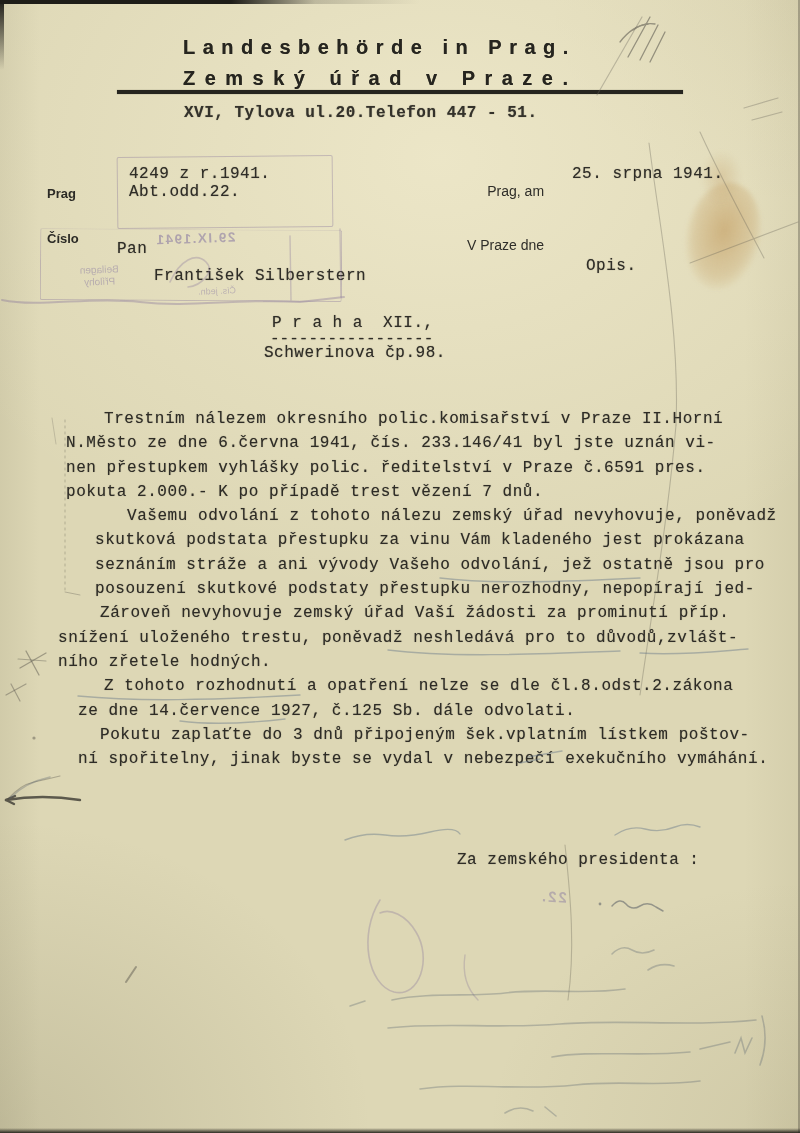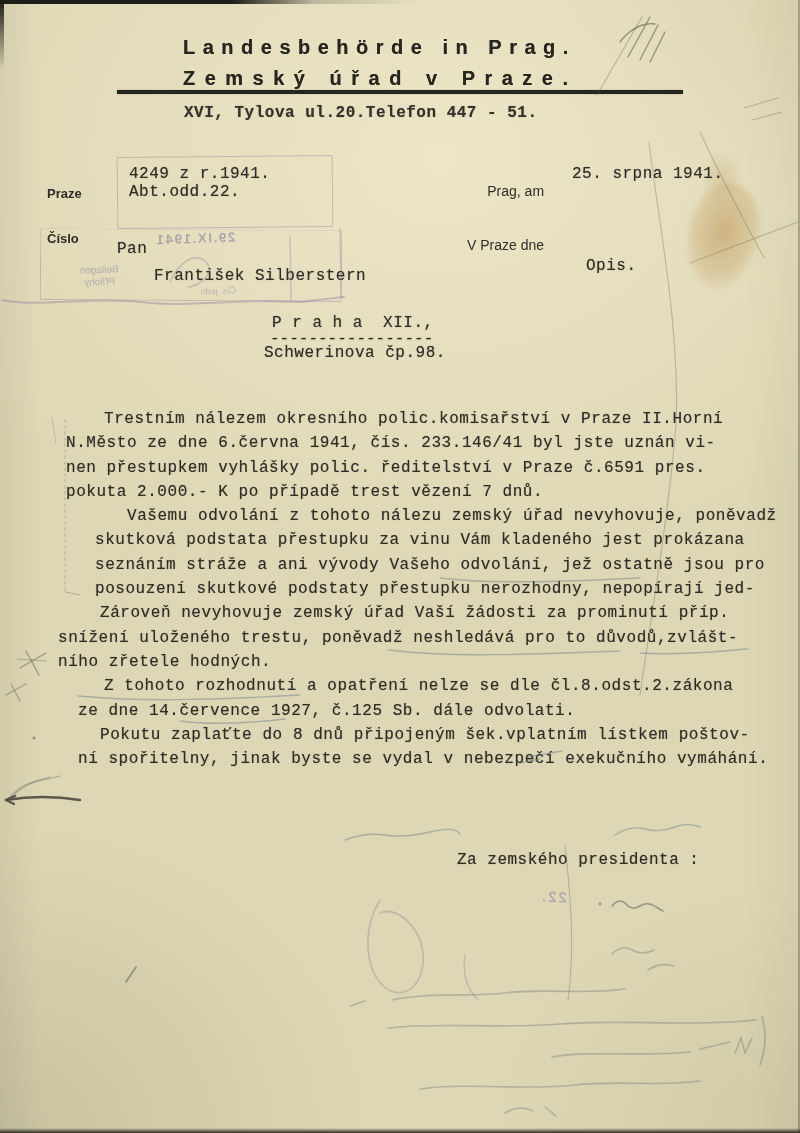--- a/index.html
+++ b/index.html
@@ -89,21 +89,21 @@
   </div>
 
   <div class="layer-text">
 
     <div class="print title title-de">Landesbehörde in Prag.</div>
     <div class="print title title-cs">Zemský úřad v Praze.</div>
     <div class="abs rule"></div>
     <div class="typed addr-line">XVI, Tylova ul.20.Telefon 447 - 51.</div>
 
     <div class="print lbl-small" style="left:47px;top:156px;">
-      <div>Praze</div>
+      <div>Prag</div>
       <div>Číslo</div>
     </div>
     <div class="typed" style="left:129px;top:166px;">4249 z r.1941.</div>
     <div class="typed" style="left:129px;top:184px;">Abt.odd.22.</div>
 
     <div class="print lbl-med" style="left:467px;top:146px;text-align:right;">
       <div>Prag, am</div>
       <div>V Praze dne</div>
     </div>
     <div class="typed" style="left:572px;top:166px;">25. srpna 1941.</div>
@@ -131,21 +131,21 @@
       <div class="para p3">
         <div class="bl first">Zároveň nevyhovuje zemský úřad Vaší žádosti za prominutí příp.</div>
         <div class="bl">snížení uloženého trestu, poněvadž neshledává pro to důvodů,zvlášt-</div>
         <div class="bl">ního zřetele hodných.</div>
       </div>
       <div class="para p4">
         <div class="bl first">Z tohoto rozhodnutí a opatření nelze se dle čl.8.odst.2.zákona</div>
         <div class="bl">ze dne 14.července 1927, č.125 Sb. dále odvolati.</div>
       </div>
       <div class="para p5">
-        <div class="bl first">Pokutu zaplaťte do 8 dnů připojeným šek.vplatním lístkem poštov-</div>
+        <div class="bl first">Pokutu zaplaťte do 3 dnů připojeným šek.vplatním lístkem poštov-</div>
         <div class="bl">ní spořitelny, jinak byste se vydal v nebezpečí exekučního vymáhání.</div>
       </div>
     </div>
 
     <div class="typed" style="left:457px;top:852px;">Za zemského presidenta :</div>
   </div>
 
   <svg class="layer-anno" width="800" height="1133" viewBox="0 0 800 1133">
 
     <g stroke="#55524a" stroke-width="1.3" fill="none" opacity=".55" stroke-linecap="round">

